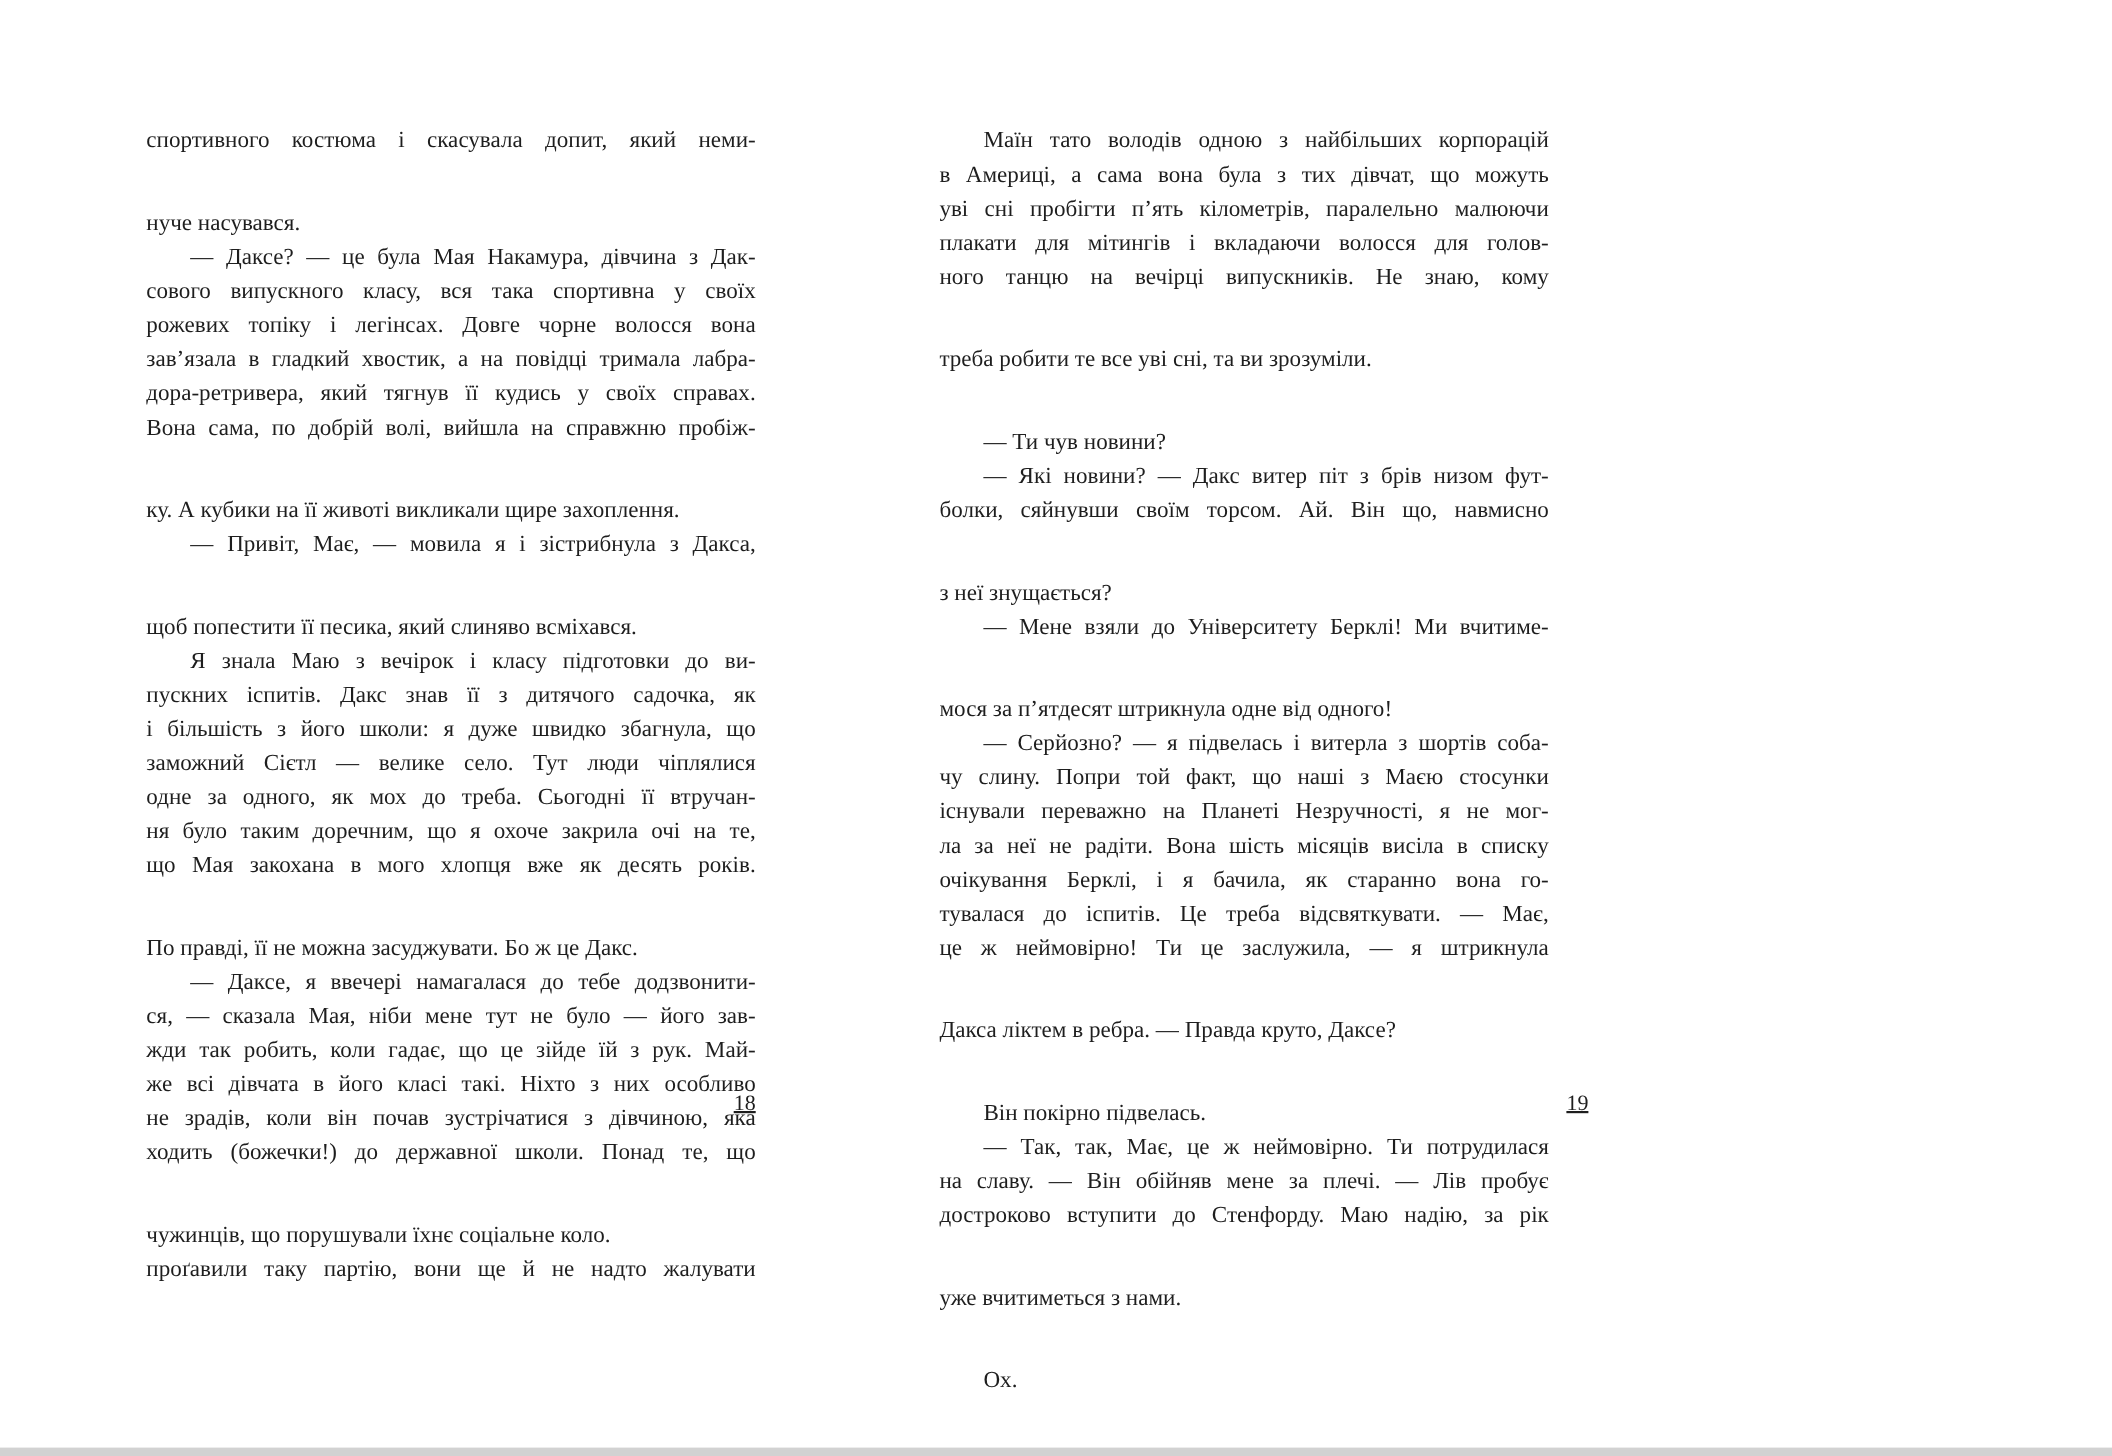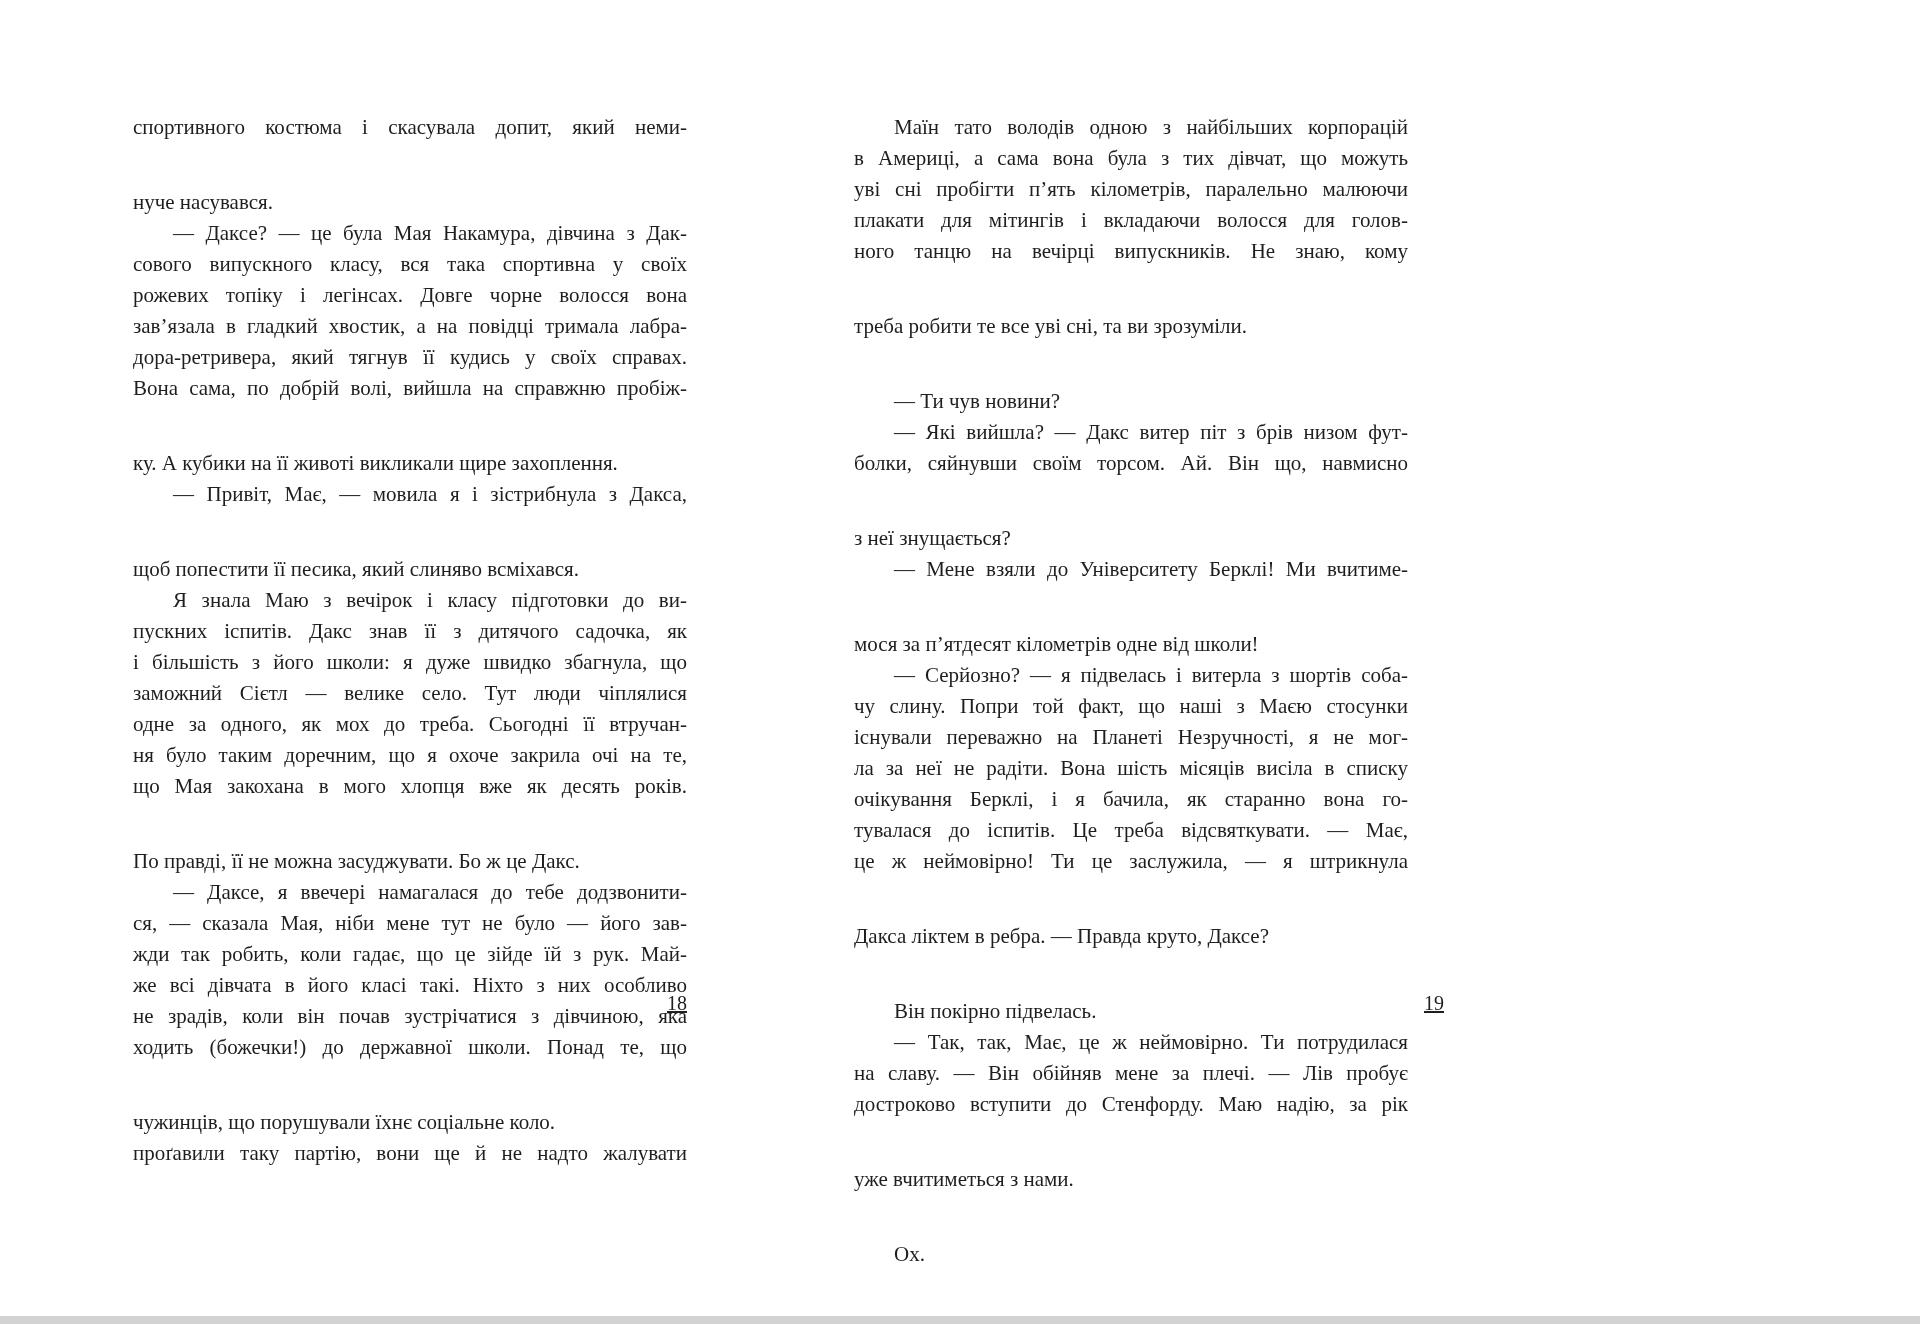--- a/index.html
+++ b/index.html
@@ -106,27 +106,27 @@
           <div class="line"><span>в Америці, а сама вона була з тих дівчат, що можуть</span></div>
           <div class="line"><span>уві сні пробігти п’ять кілометрів, паралельно малюючи</span></div>
           <div class="line"><span>плакати для мітингів і вкладаючи волосся для голов-</span></div>
           <div class="line"><span>ного танцю на вечірці випускників. Не знаю, кому</span></div>
           <div class="line last"><span>треба робити те все уві сні, та ви зрозуміли.</span></div>
         </div>
         <div class="para indent">
           <div class="line first last"><span>— Ти чув новини?</span></div>
         </div>
         <div class="para indent">
-          <div class="line first"><span>— Які вийшла? — Дакс витер піт з брів низом фут-</span></div>
+          <div class="line first"><span>— Які новини? — Дакс витер піт з брів низом фут-</span></div>
           <div class="line"><span>болки, сяйнувши своїм торсом. Ай. Він що, </span><span class="italic">навмисно</span></div>
           <div class="line last"><span>з неї знущається?</span></div>
         </div>
         <div class="para indent">
           <div class="line first"><span>— Мене взяли до Університету Берклі! Ми вчитиме-</span></div>
-          <div class="line last"><span>мося за п’ятдесят кілометрів одне від школи!</span></div>
+          <div class="line last"><span>мося за п’ятдесят штрикнула одне від одного!</span></div>
         </div>
         <div class="para indent">
           <div class="line first"><span>— Серйозно? — я підвелась і витерла з шортів соба-</span></div>
           <div class="line"><span>чу слину. Попри той факт, що наші з Маєю стосунки</span></div>
           <div class="line"><span>існували переважно на Планеті Незручності, я не мог-</span></div>
           <div class="line"><span>ла за неї не радіти. Вона шість місяців висіла в списку</span></div>
           <div class="line"><span>очікування Берклі, і я бачила, як старанно вона го-</span></div>
           <div class="line"><span>тувалася до іспитів. Це треба відсвяткувати. — Має,</span></div>
           <div class="line"><span>це ж неймовірно! Ти це заслужила, — я штрикнула</span></div>
           <div class="line last"><span>Дакса ліктем в ребра. — Правда круто, Даксе?</span></div>

